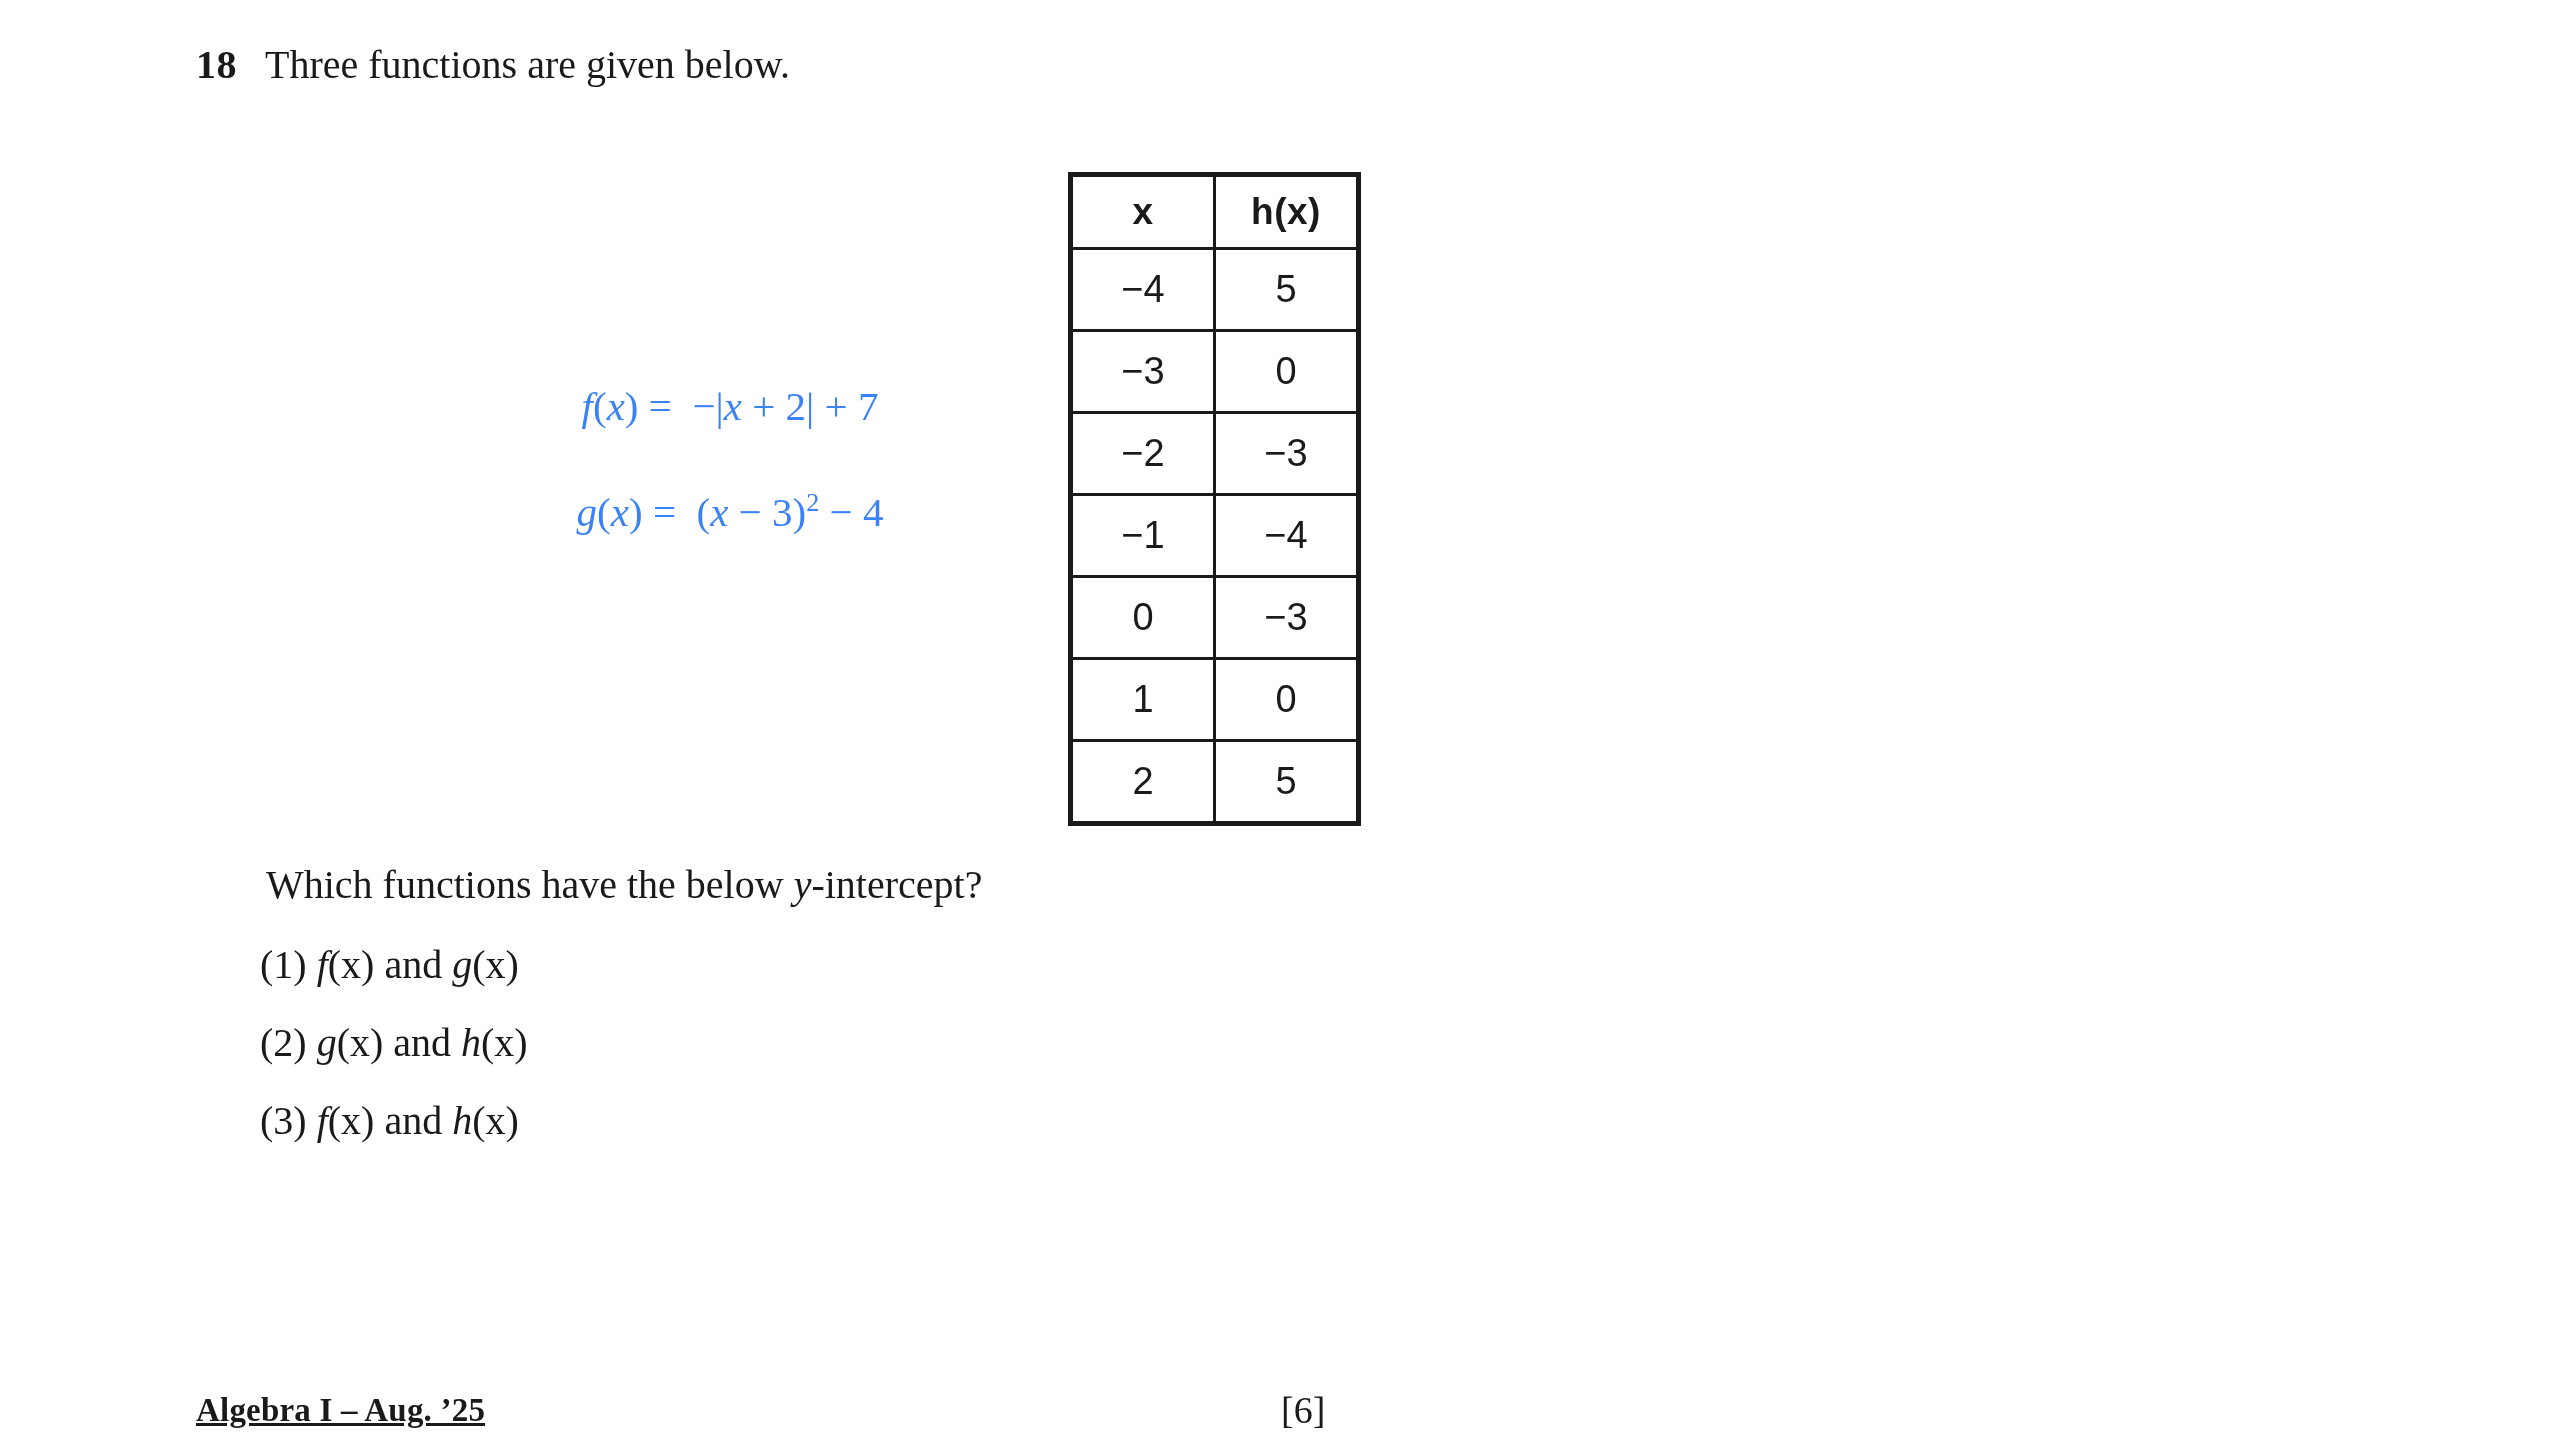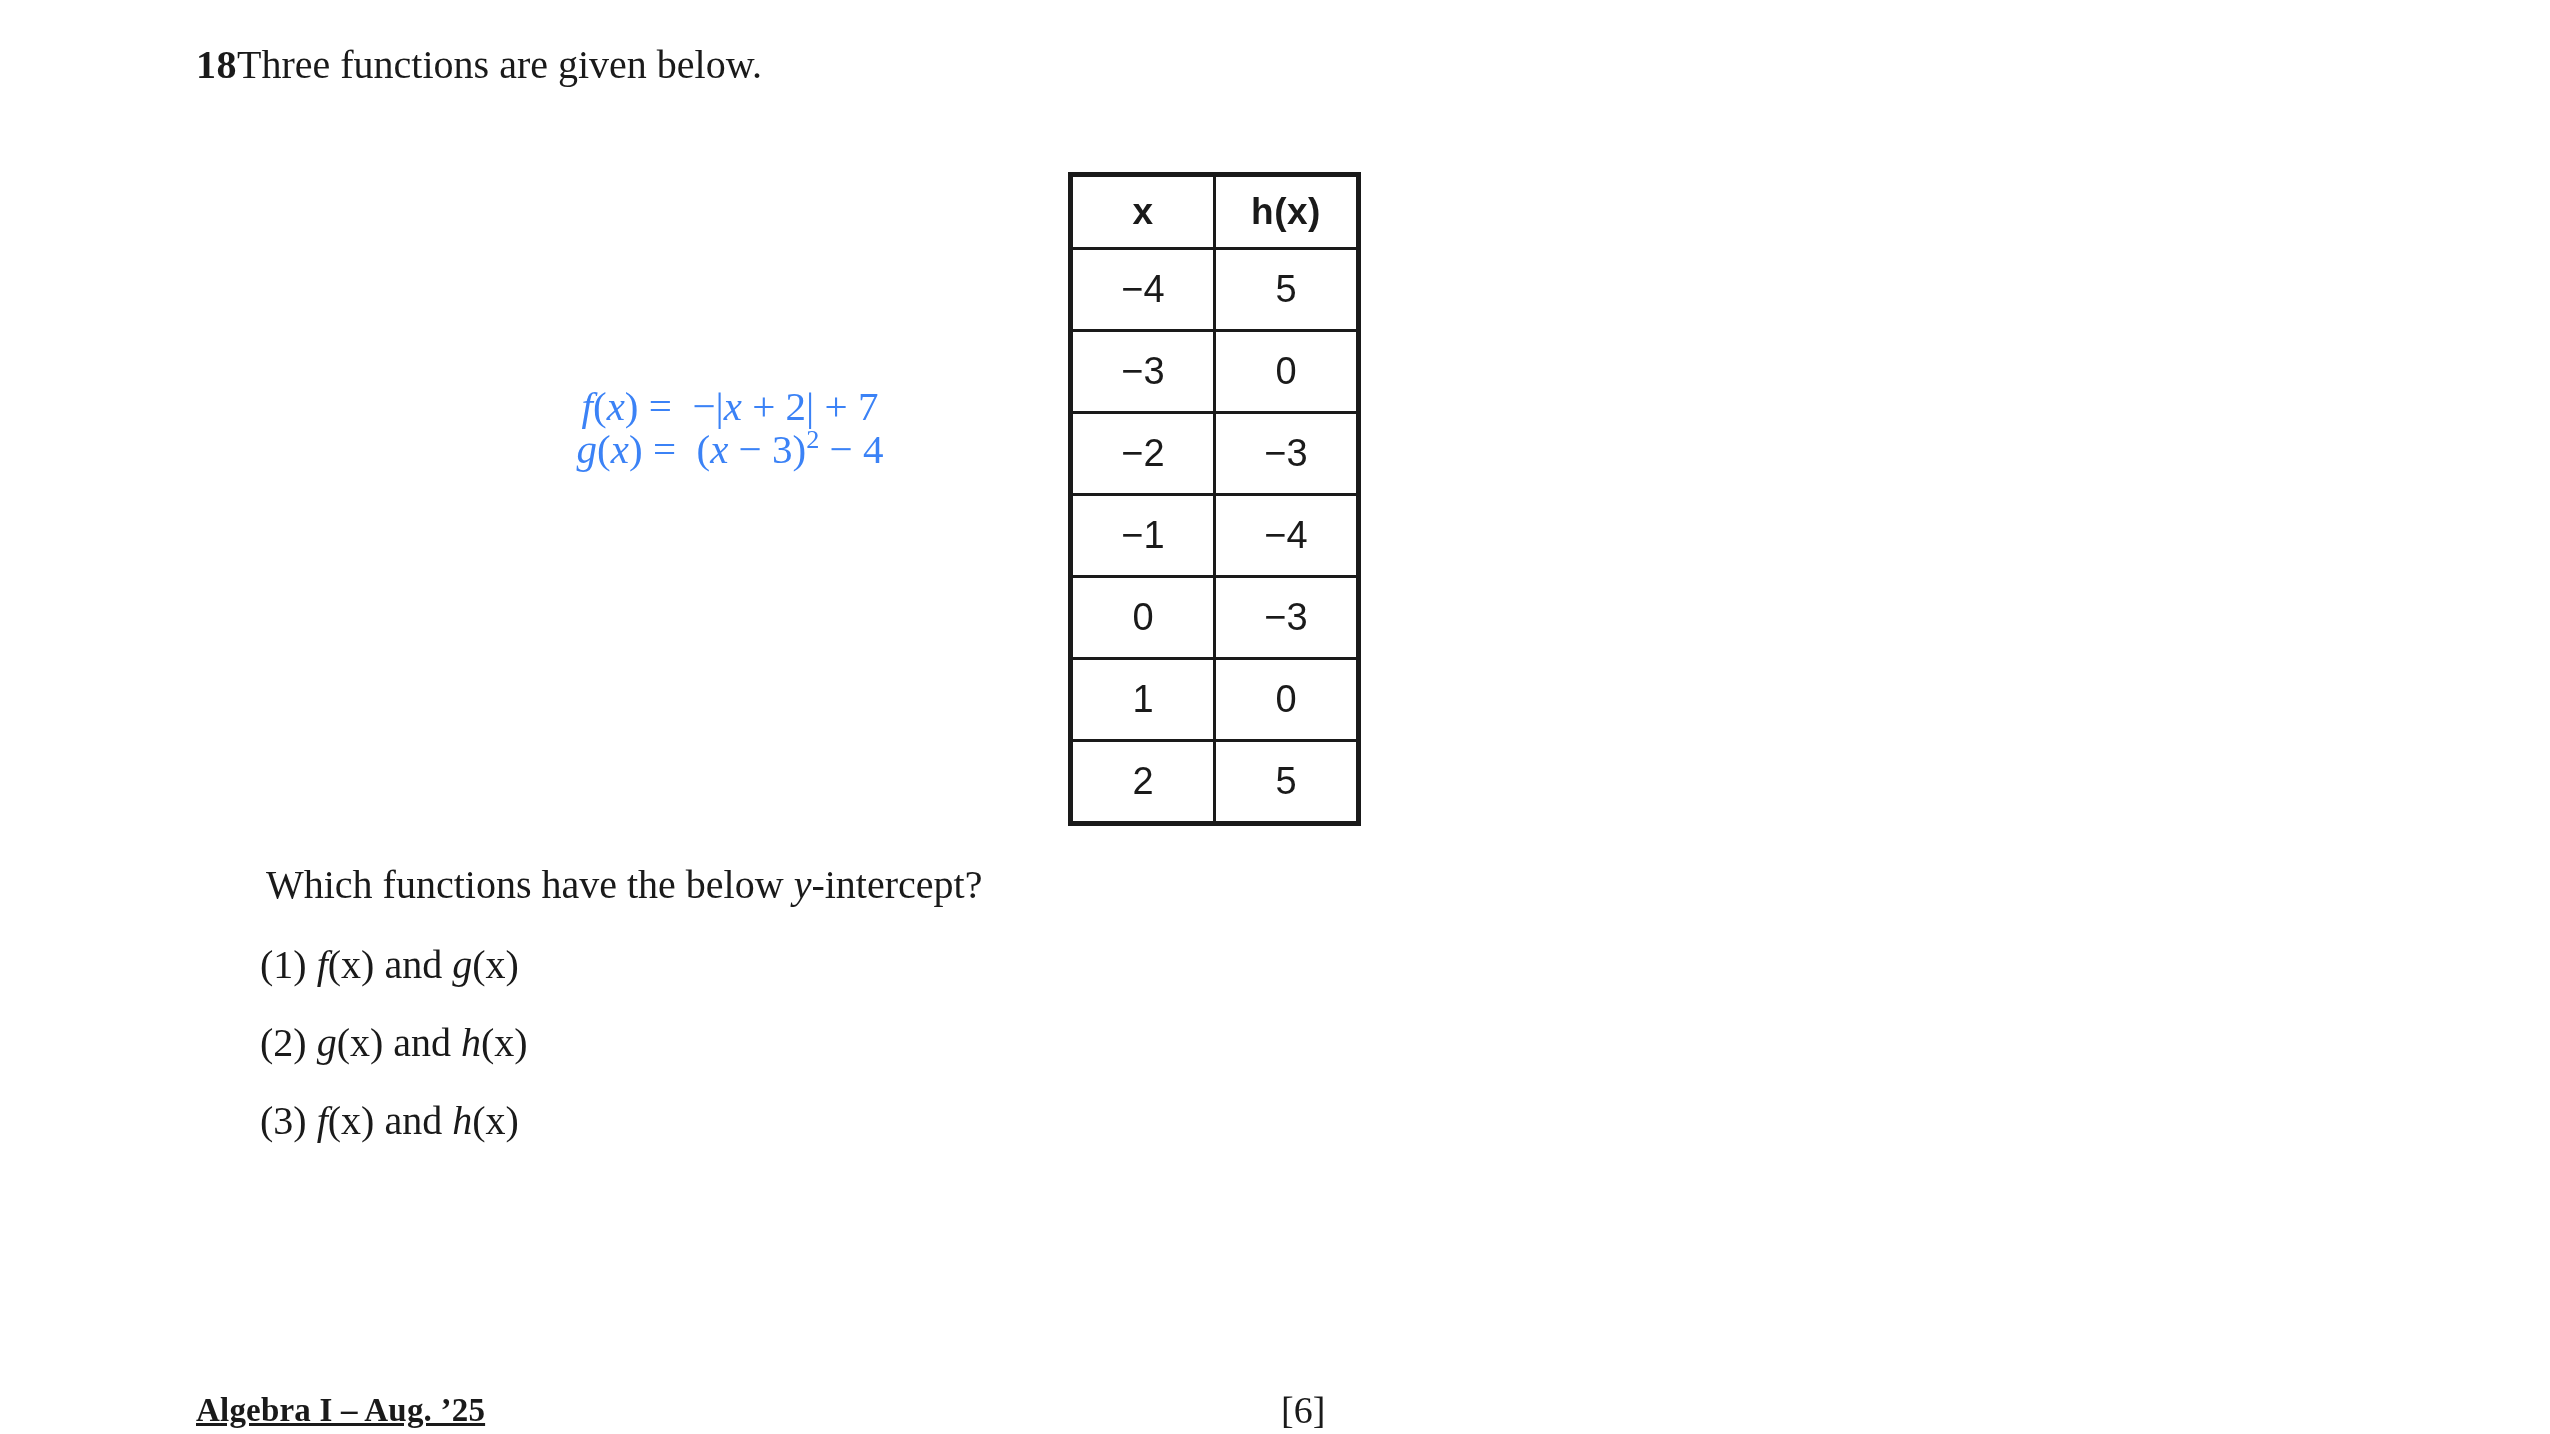--- a/index.html
+++ b/index.html
@@ -29,37 +29,37 @@
     top: 40px;
     font-size: 40px;
     line-height: 1.25;
     white-space: nowrap;
     color: #1a1a1a;
   }
   .stem-num {
     font-weight: bold;
     letter-spacing: 0.5px;
   }
-  .stem-text { font-weight: normal; }
+  .stem-text { font-weight: normal; margin-left: 28px; }
 
   
   .equations {
     position: absolute;
     left: 380px;
     top: 386px;
     width: 700px;
     text-align: center;
   }
   .eq {
     font-size: 41px;
     line-height: 1;
     white-space: nowrap;
     color: #3b82f6;
   }
-  .eq + .eq { }
+  .eq + .eq { margin-top: 63px; }
   .mi {
     font-style: italic;
     font-family: "Liberation Serif", "DejaVu Serif", serif;
   }
   .mo { font-style: normal; }
   .sup {
     font-size: 0.64em;
     vertical-align: super;
     font-style: normal;
   }

